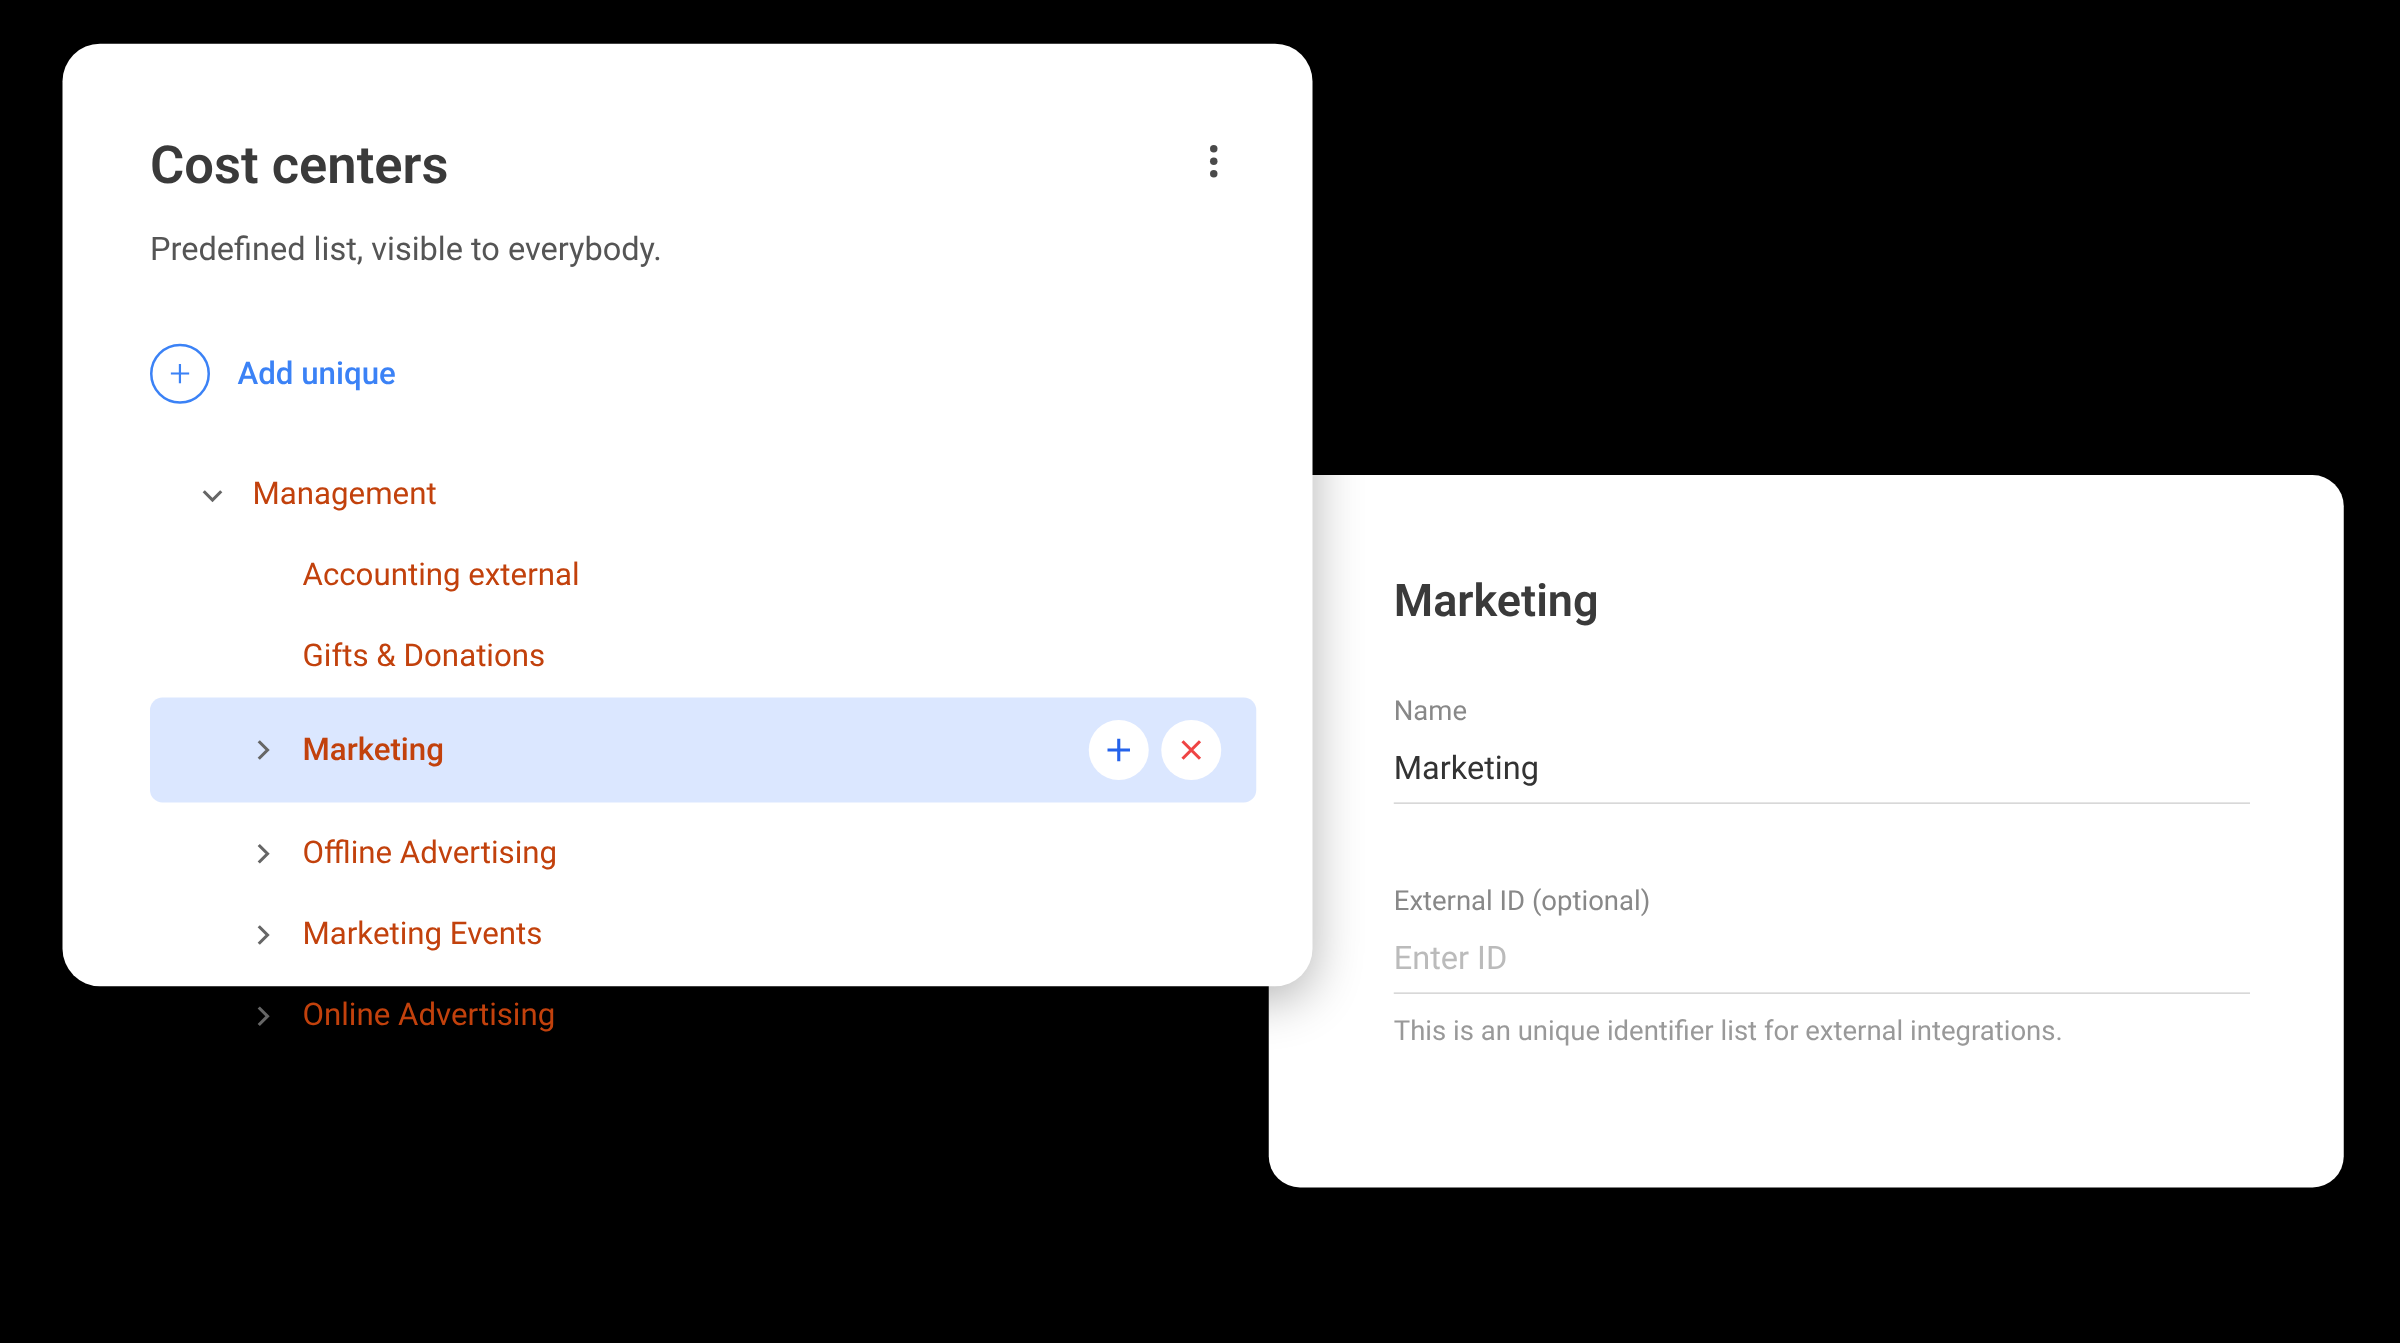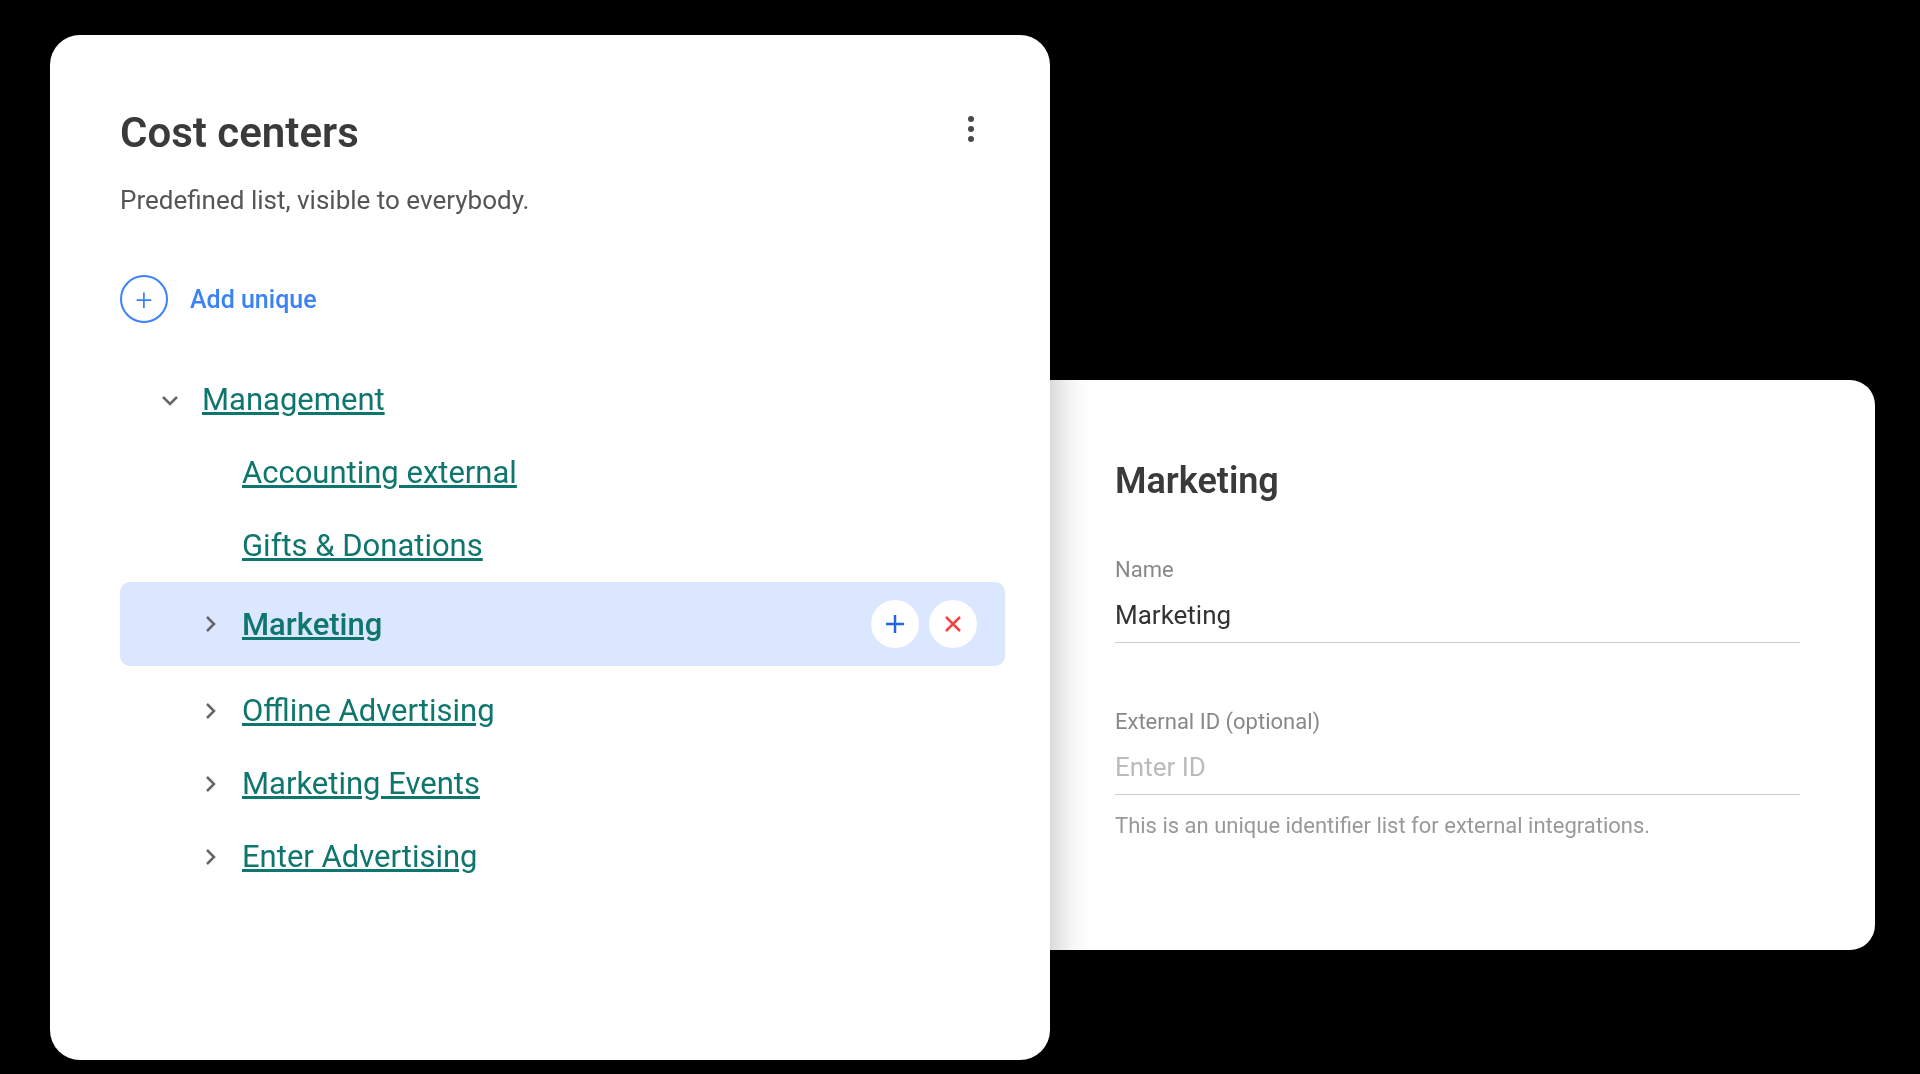--- a/index.html
+++ b/index.html
@@ -14,21 +14,21 @@
       width: 1920px;
       height: 1074px;
       position: relative;
     }
     
     .left-panel {
       position: absolute;
       left: 50px;
       top: 35px;
       width: 1000px;
-      height: 1025px;
+      height: 754px;
       background: #fff;
       border-radius: 30px;
       padding: 70px 45px 50px 70px;
       box-shadow: 0 10px 40px rgba(0,0,0,0.3);
       z-index: 10;
     }
     
     .panel-header {
       display: flex;
       justify-content: space-between;
@@ -82,25 +82,24 @@
       color: #3B82F6;
       font-size: 25px;
       font-weight: 500;
     }
     
     .tree-item {
       display: flex;
       align-items: center;
       padding: 18px 20px;
       gap: 22px;
-      font-size: 31px;
-      color: #0f766e;
+      font-size: 25px;
+      color: #c2410c;
       cursor: pointer;
       border-radius: 10px;
-      text-decoration: underline;
     }
     
     .tree-item.level-0 {
       padding-left: 40px;
     }
     
     .tree-item.level-1 {
       padding-left: 80px;
     }
     
@@ -289,21 +288,21 @@
       </span>
       <span>Marketing Events</span>
     </div>
 
     <div class="tree-item level-1">
       <span class="chevron">
         <svg width="12" height="18" viewBox="0 0 12 18" fill="none" stroke="currentColor" stroke-width="2.5">
           <path d="M3 2 L10 9 L3 16"></path>
         </svg>
       </span>
-      <span>Enter Advertising</span>
+      <span>Online Advertising</span>
     </div>
   </div>
 </div>
 
 <div class="right-panel">
   <h2 class="detail-title">Marketing</h2>
 
   <div class="field-group">
     <div class="field-label">Name</div>
     <input class="field-input" type="text" value="Marketing" style="">

